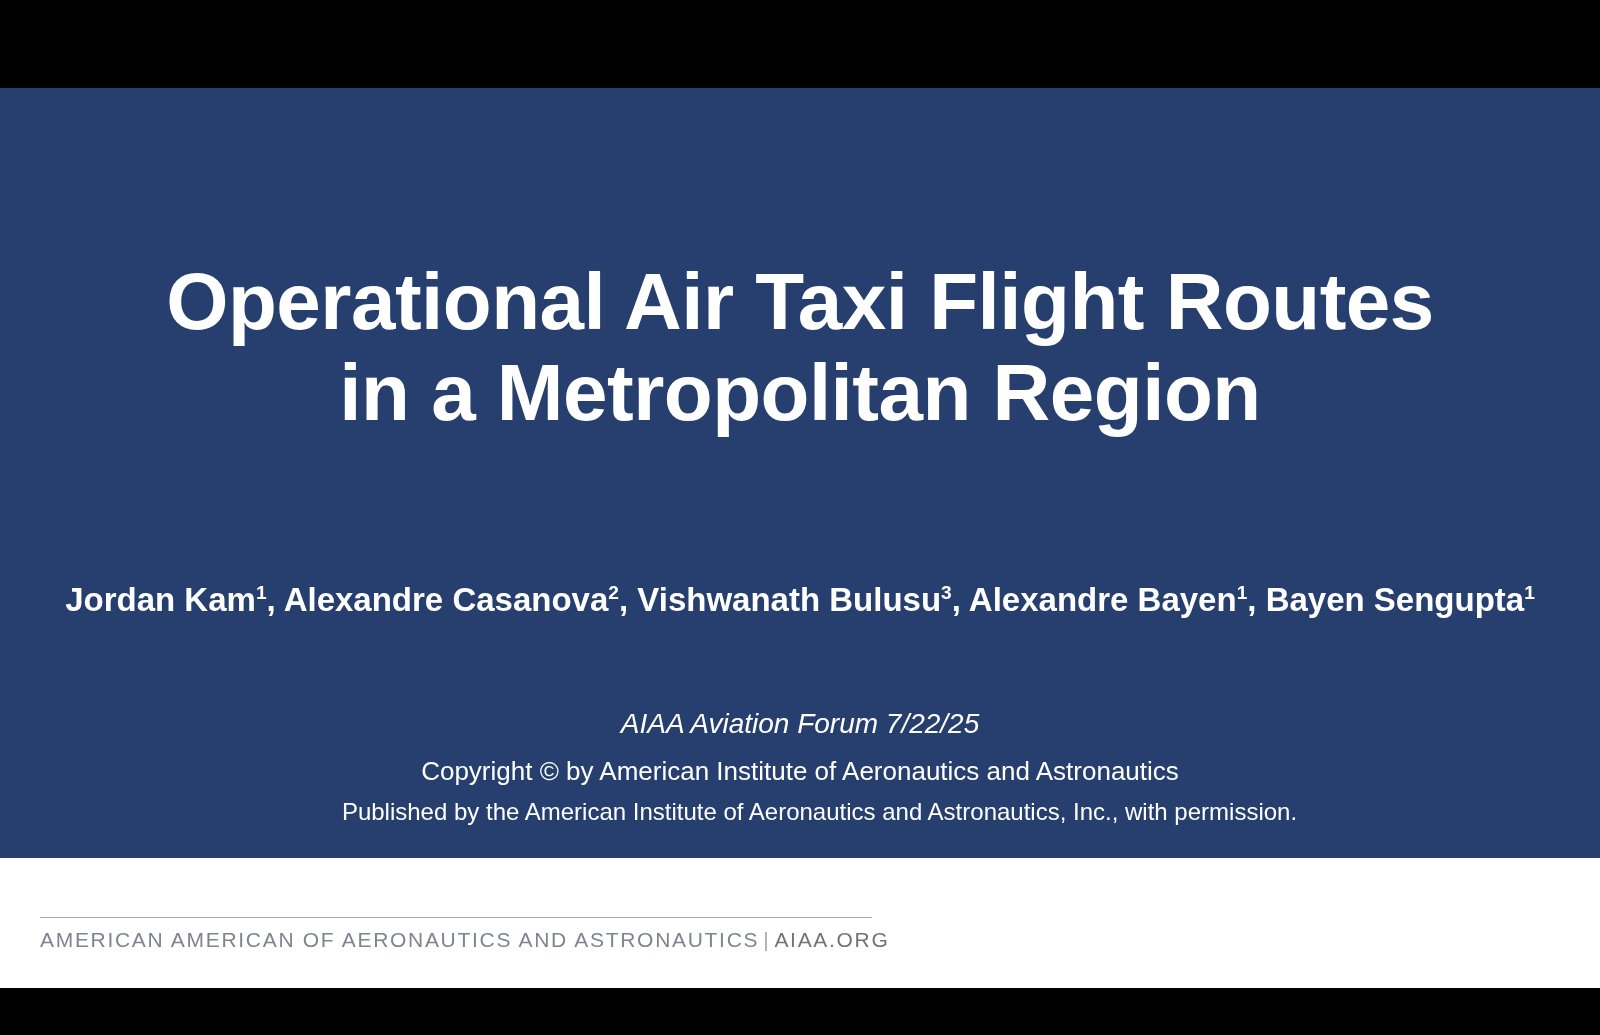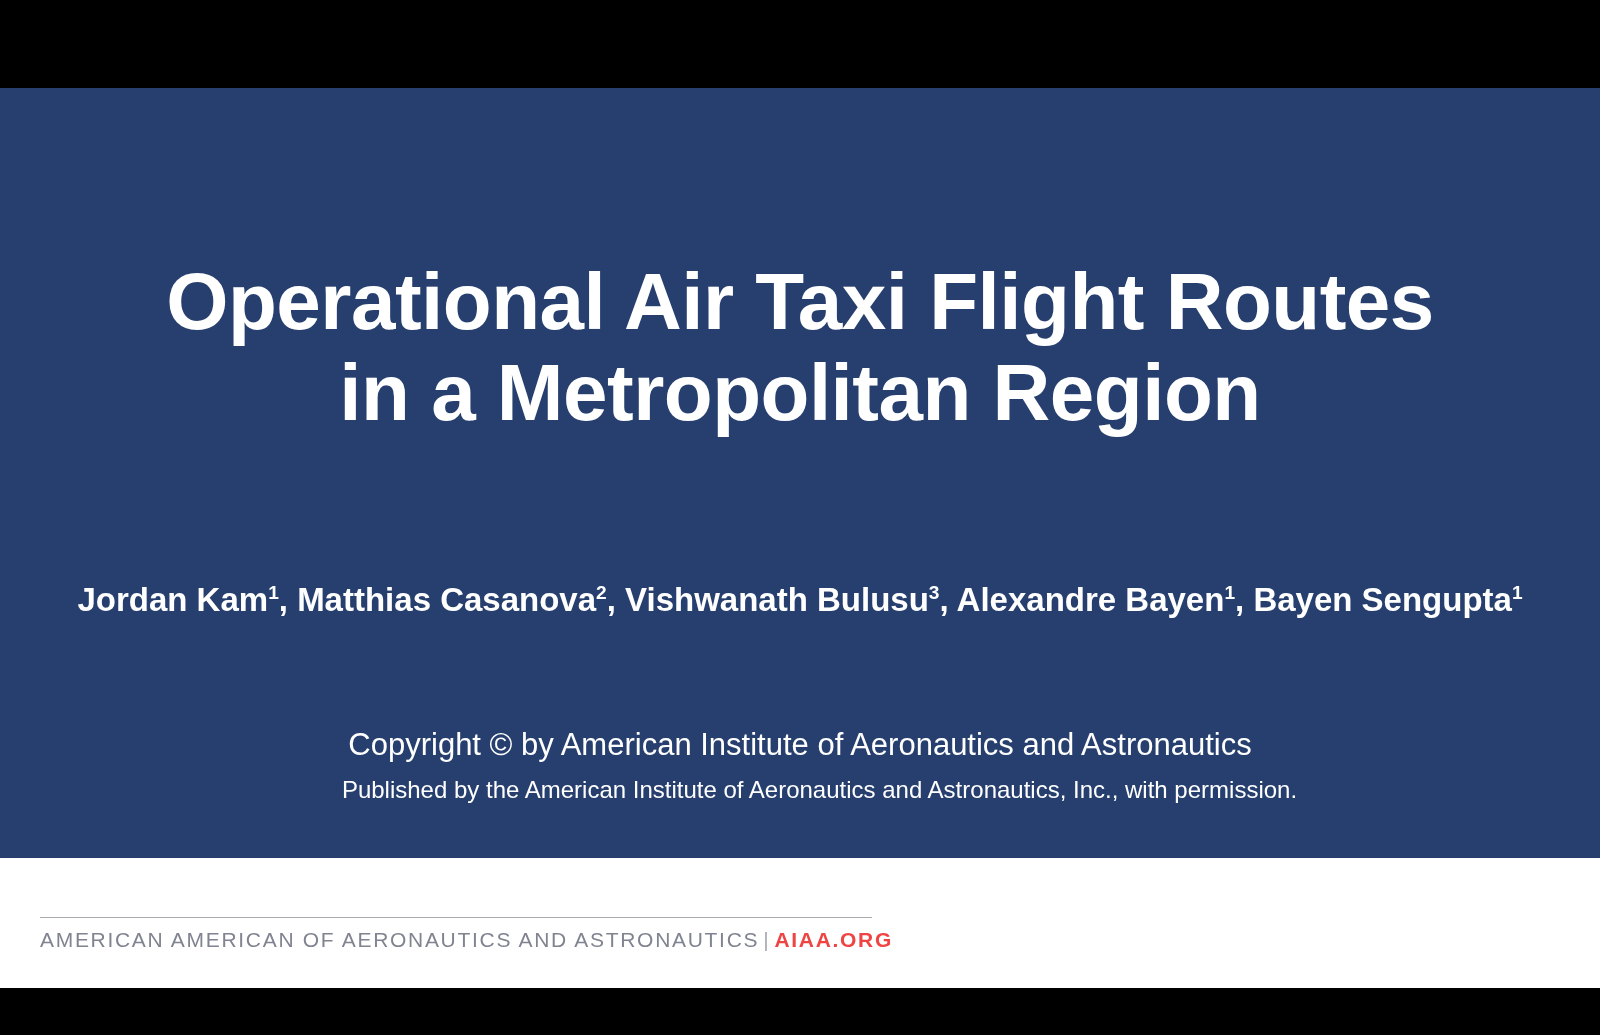--- a/index.html
+++ b/index.html
@@ -106,23 +106,23 @@
     color: #FFFFFF;
   }
   .forum-line {
     font-family: "Liberation Sans", sans-serif;
     font-style: italic;
     font-size: 28px;
     line-height: 1.35;
   }
   .copyright-line {
     font-family: "Liberation Sans", sans-serif;
-    font-size: 31px;
+    font-size: 26px;
     line-height: 1.45;
-    margin-top: 18px;
+    margin-top: 10px;
   }
   .permission-line {
     font-family: "Liberation Sans", sans-serif;
     font-size: 24px;
     line-height: 1.45;
     margin-top: 5px;
     padding-left: 39px;
   }
 
   
@@ -146,22 +146,22 @@
     position: absolute;
     left: 40px;
     top: 70px;
     font-family: "Liberation Sans", sans-serif;
     font-size: 21px;
     letter-spacing: 1.7px;
     color: #808490;
     white-space: nowrap;
   }
   .footer-text .org {
-    font-weight: bold;
-    color: #ef4444;
+    font-weight: normal;
+    color: #737373;
   }
   .footer-text .pipe {
     color: #A8AAB0;
     margin: 0 4px;
   }
 </style>
 </head>
 <body>
 
 <div class="slide-frame">
@@ -172,25 +172,26 @@
 
     <div class="title-block">
       <h1 class="slide-title">
         <span class="line">Operational Air Taxi Flight Routes</span>
         <span class="line">in a Metropolitan Region</span>
       </h1>
     </div>
 
     <div class="authors-block">
       <div class="authors-line">
-        <span><span>Jordan Kam</span><sup>1</sup><span>, </span></span><span><span>Matthias Casanova</span><sup>2</sup><span>, </span></span><span><span>Vishwanath Bulusu</span><sup>3</sup><span>, </span></span><span><span>Alexandre Bayen</span><sup>1</sup><span>, </span></span><span><span>Bayen Sengupta</span><sup>1</sup><span></span></span>
+        <span><span>Jordan Kam</span><sup>1</sup><span>, </span></span><span><span>Alexandre Casanova</span><sup>2</sup><span>, </span></span><span><span>Vishwanath Bulusu</span><sup>3</sup><span>, </span></span><span><span>Alexandre Bayen</span><sup>1</sup><span>, </span></span><span><span>Bayen Sengupta</span><sup>1</sup><span></span></span>
       </div>
     </div>
 
     <div class="meta-block">
+      <div class="forum-line">AIAA Aviation Forum 7/22/25</div>
       <div class="copyright-line">Copyright © by American Institute of Aeronautics and Astronautics</div>
       <div class="permission-line">Published by the American Institute of Aeronautics and Astronautics, Inc., with permission.</div>
     </div>
 
   </div>
 
   <div class="footer-band">
     <div class="footer-divider"></div>
     <div class="footer-text"><span>AMERICAN AMERICAN OF AERONAUTICS AND ASTRONAUTICS</span><span class="pipe">|</span><span class="org">AIAA.ORG</span></div>
 

